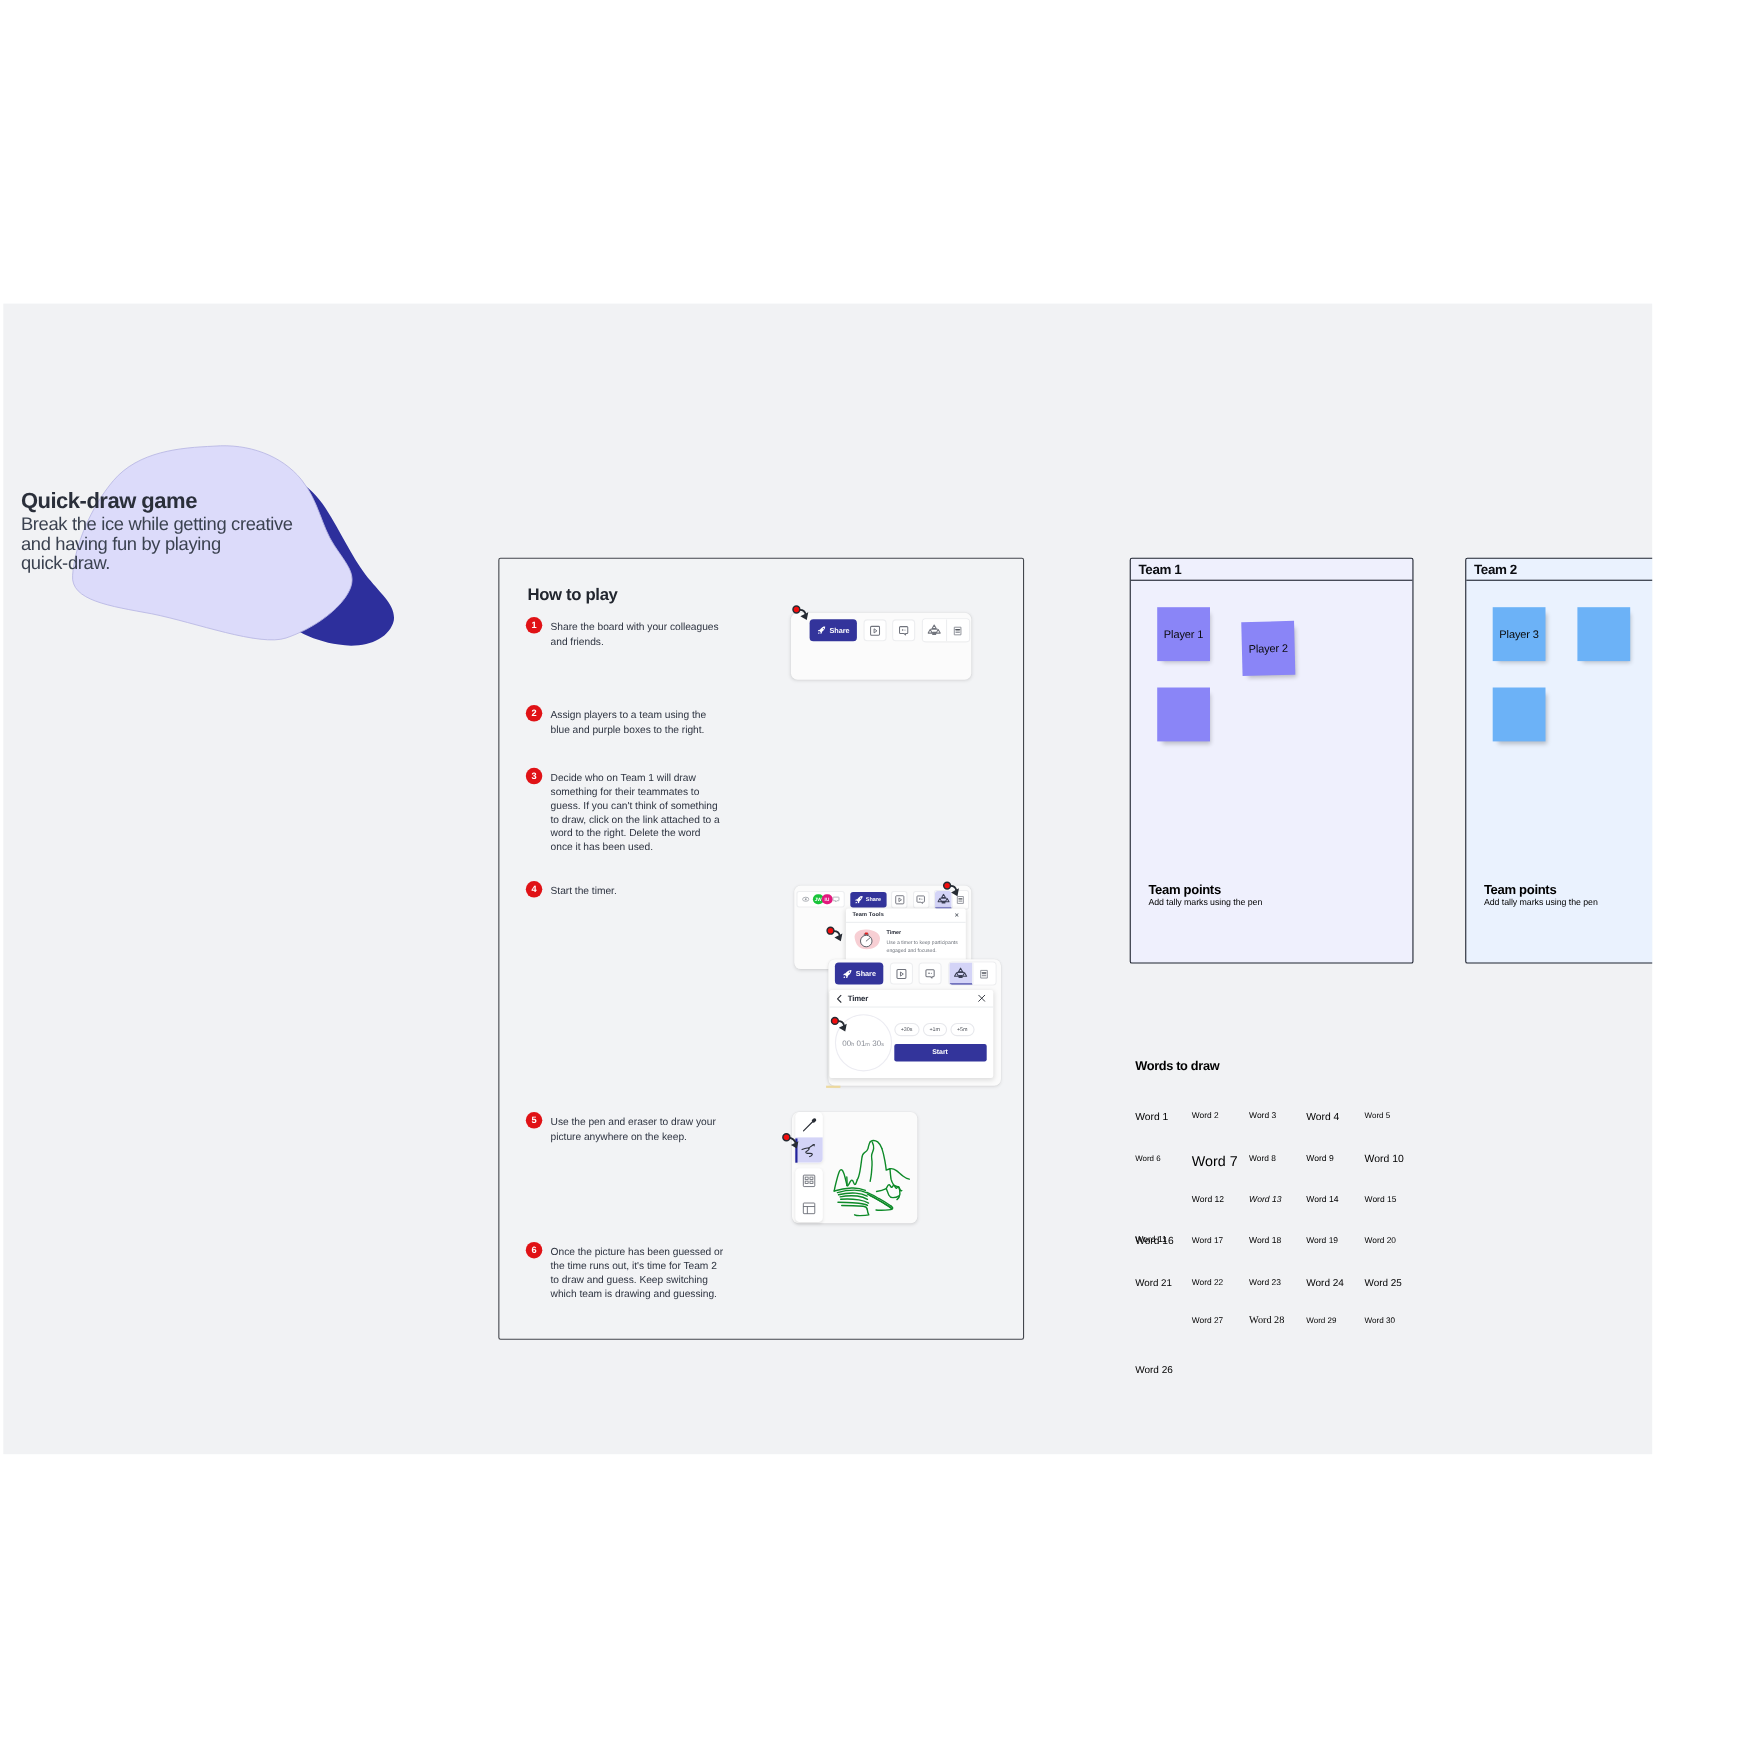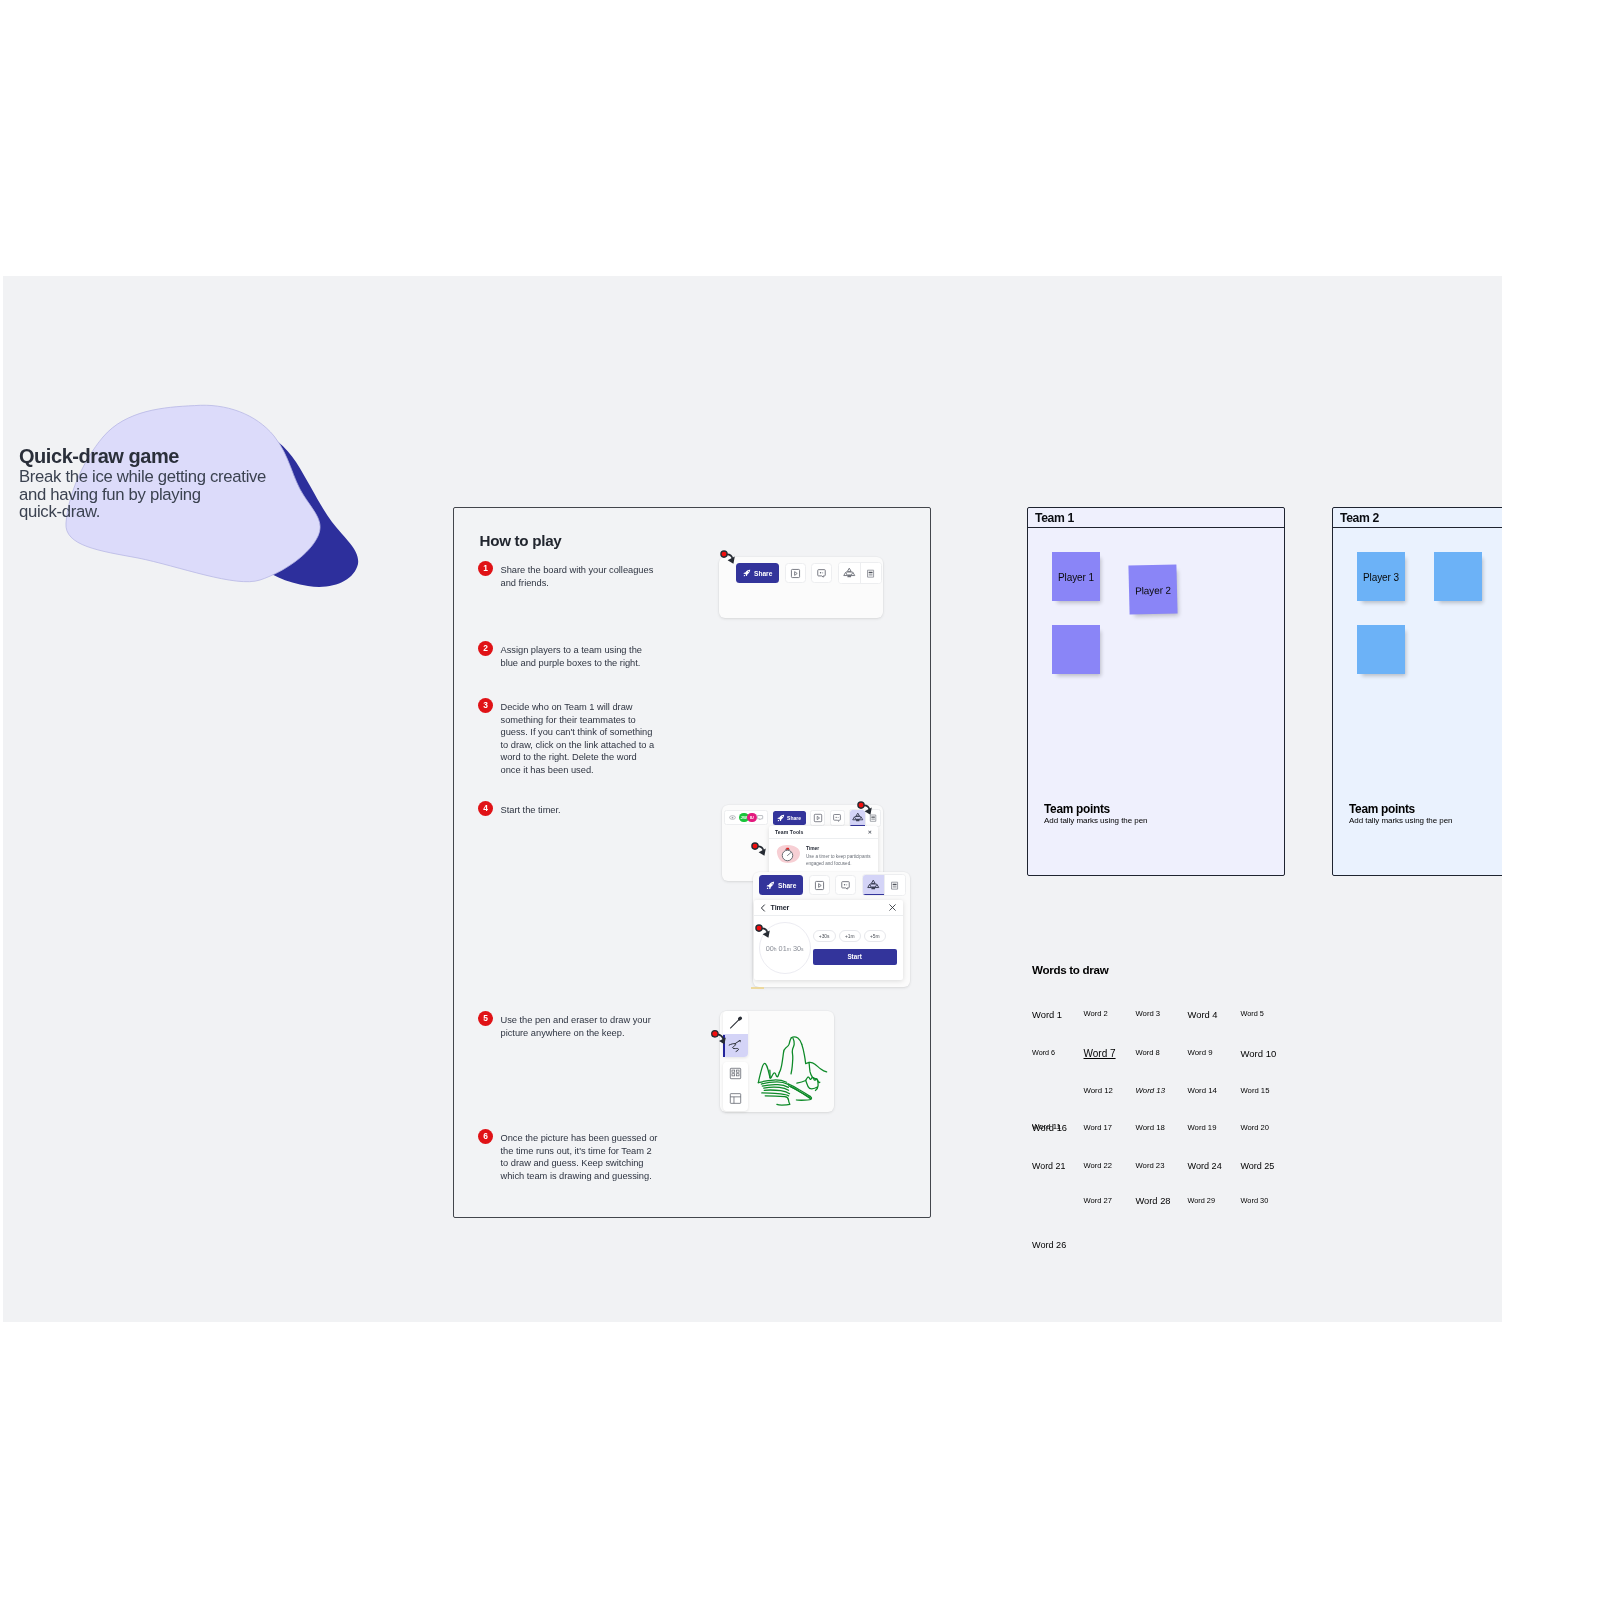--- a/index.html
+++ b/index.html
@@ -532,40 +532,40 @@
 
   <div id="words">
     <div class="wt">Words to draw</div>
     <div class="wgrid" id="wgrid">
         <div class="wcell" style="left: 0px; top: 0px; font-size: 9.4px;">Word 1</div>
         <div class="wcell" style="left: 51.5px; top: 0px; font-size: 7.6px;">Word 2</div>
         <div class="wcell" style="left: 103.5px; top: 0px; font-size: 7.7px;">Word 3</div>
         <div class="wcell" style="left: 155.5px; top: 0px; font-size: 9.4px;">Word 4</div>
         <div class="wcell" style="left: 208.5px; top: 0px; font-size: 7.3px;">Word 5</div>
         <div class="wcell" style="left: 0px; top: 39px; font-size: 7.2px;">Word 6</div>
-        <div class="wcell" style="left: 51.5px; top: 39px; font-size: 10px; text-decoration: underline;">Word 7</div>
+        <div class="wcell" style="left: 51.5px; top: 39px; font-size: 13px;">Word 7</div>
         <div class="wcell" style="left: 103.5px; top: 39px; font-size: 7.6px;">Word 8</div>
         <div class="wcell" style="left: 155.5px; top: 39px; font-size: 7.8px;">Word 9</div>
         <div class="wcell" style="left: 208.5px; top: 39px; font-size: 9.5px; text-align: center;">Word 10</div>
         <div class="wcell" style="left: 0px; top: 77.5px; font-size: 7.8px; margin-top: 36px;">Word 11</div>
         <div class="wcell" style="left: 51.5px; top: 77.5px; font-size: 7.8px;">Word 12</div>
         <div class="wcell" style="left: 103.5px; top: 77.5px; font-size: 7.8px; font-style: italic;">Word 13</div>
         <div class="wcell" style="left: 155.5px; top: 77.5px; font-size: 7.8px;">Word 14</div>
         <div class="wcell" style="left: 208.5px; top: 77.5px; font-size: 7.7px;">Word 15</div>
         <div class="wcell" style="left: 0px; top: 114px; font-size: 9.3px;">Word 16</div>
         <div class="wcell" style="left: 51.5px; top: 114px; font-size: 7.6px;">Word 17</div>
         <div class="wcell" style="left: 103.5px; top: 114px; font-size: 7.8px;">Word 18</div>
         <div class="wcell" style="left: 155.5px; top: 114px; font-size: 7.7px;">Word 19</div>
         <div class="wcell" style="left: 208.5px; top: 114px; font-size: 7.6px;">Word 20</div>
         <div class="wcell" style="left: 0px; top: 152.5px; font-size: 8.9px; text-align: center;">Word 21</div>
         <div class="wcell" style="left: 51.5px; top: 152.5px; font-size: 7.6px;">Word 22</div>
         <div class="wcell" style="left: 103.5px; top: 152.5px; font-size: 7.7px;">Word 23</div>
         <div class="wcell" style="left: 155.5px; top: 152.5px; font-size: 9.1px;">Word 24</div>
         <div class="wcell" style="left: 208.5px; top: 152.5px; font-size: 9px;">Word 25</div>
         <div class="wcell" style="left: 0px; top: 187.5px; font-size: 9.1px; margin-top: 44px;">Word 26</div>
         <div class="wcell" style="left: 51.5px; top: 187.5px; font-size: 7.6px;">Word 27</div>
-        <div class="wcell" style="left: 103.5px; top: 187.5px; font-size: 9.3px;">Word 28</div>
+        <div class="wcell" style="left: 103.5px; top: 187.5px; font-size: 9.3px; font-family: Liberation Serif, serif;">Word 28</div>
         <div class="wcell" style="left: 155.5px; top: 187.5px; font-size: 7.3px;">Word 29</div>
         <div class="wcell" style="left: 208.5px; top: 187.5px; font-size: 7.4px;">Word 30</div>
       </div>
   </div>
 
 </div>
 
 </body></html>

